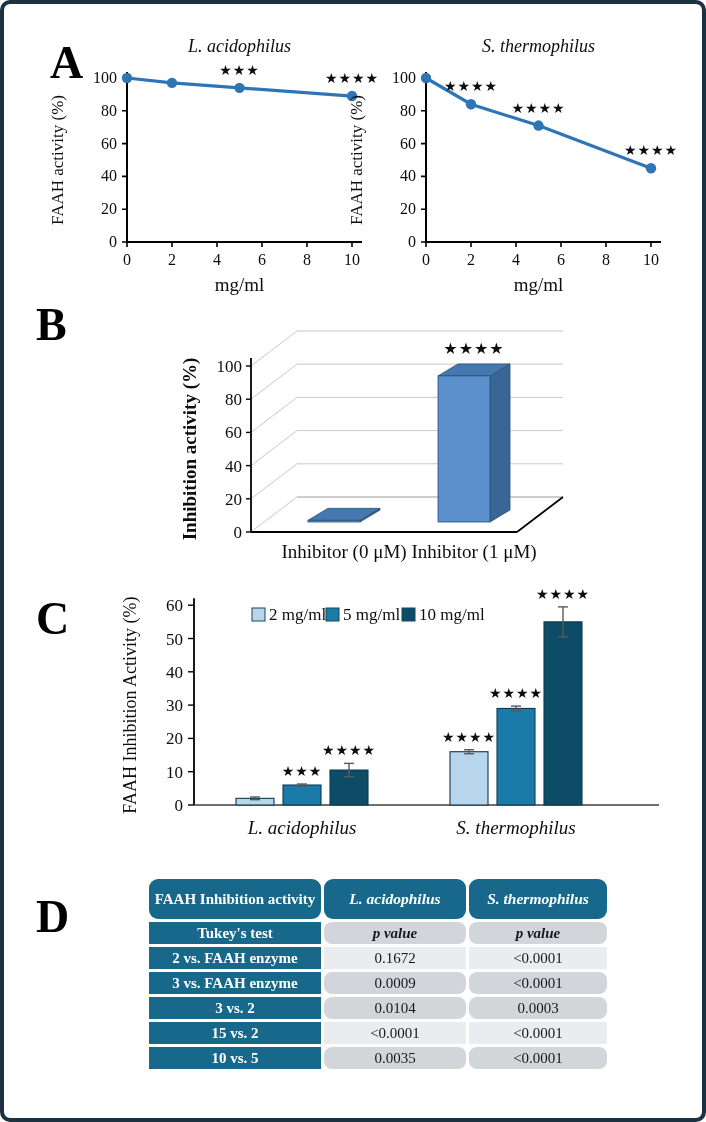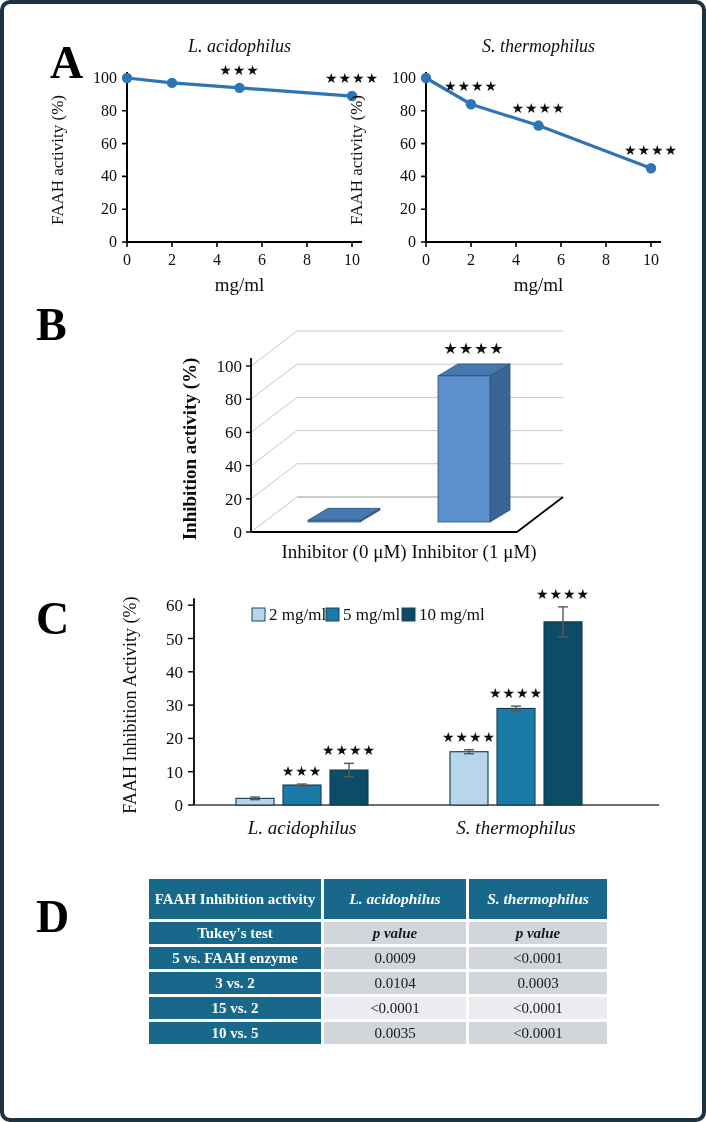--- a/index.html
+++ b/index.html
@@ -16,25 +16,25 @@
   svg.chart text { font-family:"Liberation Serif", serif; fill:#0d0d0d; }
   table.stats {
     position:absolute; left:142px; top:872px; width:461px;
     border-collapse:separate; border-spacing:3px; table-layout:fixed;
     background:#ffffff; font-family:"Liberation Serif", serif;
   }
   table.stats th, table.stats td {
     padding:0 2px; text-align:center; vertical-align:middle; overflow:hidden;
   }
   table.stats .teal { background:#17688a; color:#ffffff; font-weight:bold; font-size:15px; line-height:1.2; }
-  table.stats thead th { height:40px; }
+  table.stats thead th { height:40px;border-radius:9px; }
   table.stats thead th.species { font-style:italic; font-size:15.5px; }
   table.stats tbody th { height:22px;margin-top:19px; }
   table.stats td { height:22px; font-size:15px; color:#15181c; background:#eaecef; }
-  table.stats td.dark { background:#d2d6db; }
+  table.stats td.dark { background:#d2d6db;border-radius:8px; }
   table.stats td.pv { font-style:italic; font-weight:bold; }
 </style>
 </head>
 <body>
 
 <div class="frame">
   <div class="panel-letter" style="left:46px; top:36px;">A</div>
   <div class="panel-letter" style="left:32px; top:298px;">B</div>
   <div class="panel-letter" style="left:32px; top:592px;">C</div>
   <div class="panel-letter" style="left:32px; top:890px;">D</div>
@@ -225,21 +225,26 @@
           <th class="teal species">S. thermophilus</th>
         </tr>
       </thead>
     <tbody>
         <tr>
           <th class="teal">Tukey's test</th>
           <td class="dark pv">p value</td>
           <td class="dark pv">p value</td>
         </tr>
         <tr>
-          <th class="teal">5 vs. FAAH enzyme</th>
+          <th class="teal">2 vs. FAAH enzyme</th>
+          <td class="">0.1672</td>
+          <td class="">&lt;0.0001</td>
+        </tr>
+        <tr>
+          <th class="teal">3 vs. FAAH enzyme</th>
           <td class="dark">0.0009</td>
           <td class="dark">&lt;0.0001</td>
         </tr>
         <tr>
           <th class="teal">3 vs. 2</th>
           <td class="dark">0.0104</td>
           <td class="dark">0.0003</td>
         </tr>
         <tr>
           <th class="teal">15 vs. 2</th>

